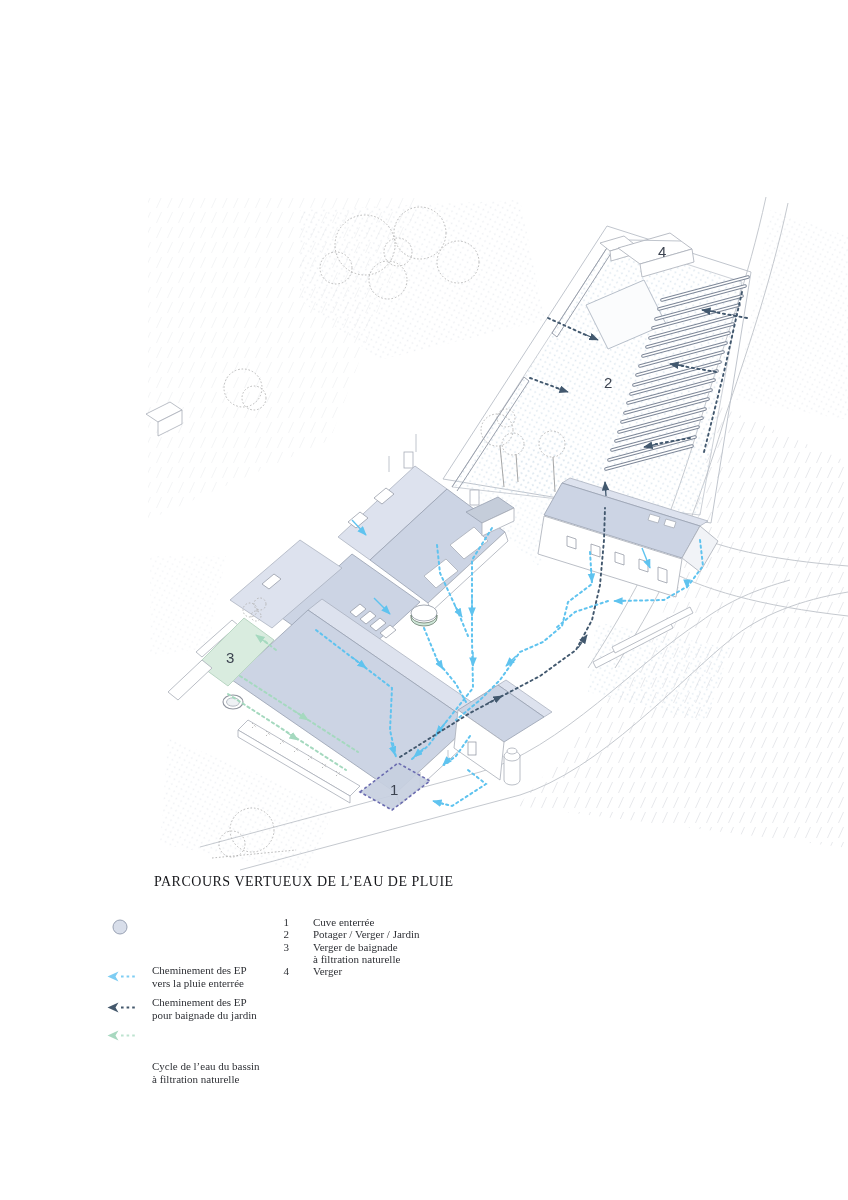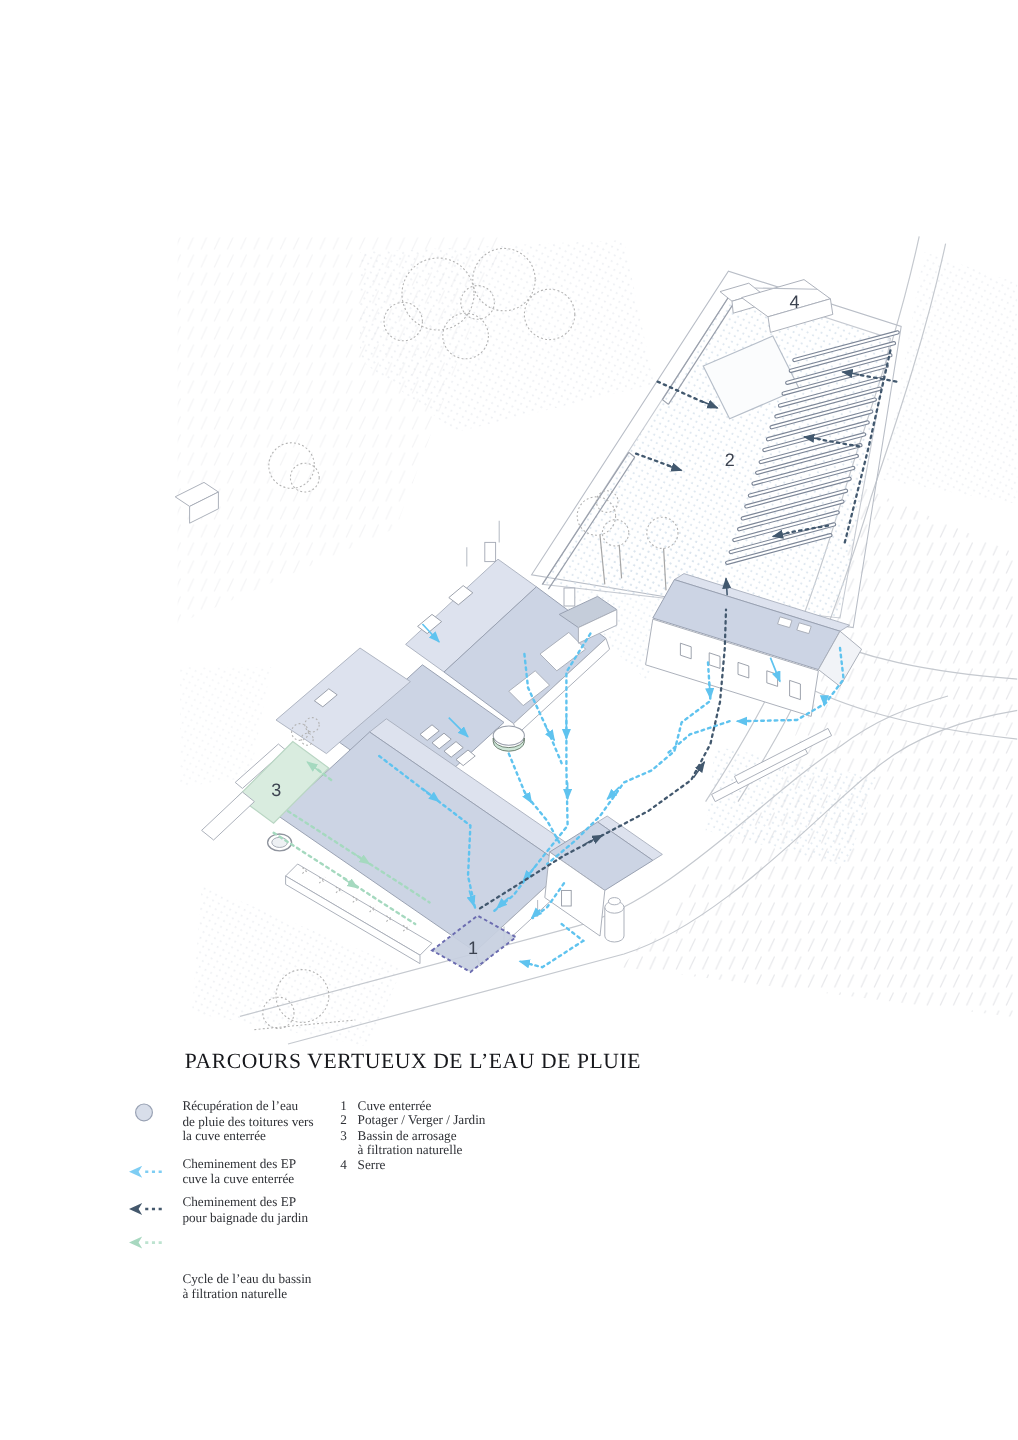--- a/index.html
+++ b/index.html
@@ -19,27 +19,27 @@
   .navyhead{fill:none;stroke:#42586e;stroke-width:1.3;}
   .green{fill:none;stroke:#a5d9bf;stroke-width:2;stroke-dasharray:2.4 3.4;stroke-linecap:round;}
   .greenhead{fill:none;stroke:#a5d9bf;stroke-width:1.3;}
   .tree{fill:none;stroke:#b2b2b2;stroke-width:.9;stroke-dasharray:1.6 1.9;}
   .trunk{fill:none;stroke:#a6a6a6;stroke-width:1;}
   .row-outer{stroke:#7d8798;stroke-width:3.6;stroke-linecap:round;}
   .row-inner{stroke:#ffffff;stroke-width:1.7;stroke-linecap:round;}
   .mark{font-family:"Liberation Sans",sans-serif;font-size:15px;fill:#3c4350;}
   .win{fill:#ffffff;stroke:#8b919d;stroke-width:.7;}
   
-  .title{position:absolute;left:154px;top:874px;font-size:18px;letter-spacing:.5px;color:#17181c;}
+  .title{position:absolute;left:154px;top:874px;font-size:14px;letter-spacing:.5px;color:#17181c;}
   .leg-text{position:absolute;left:152px;font-size:11px;line-height:12.6px;color:#2f3136;}
   .leg-sym{position:absolute;left:107px;}
   .leg-num{position:absolute;left:280px;top:916px;font-size:11px;line-height:12.3px;color:#2f3136;}
   .leg-num .row{display:flex;}
   .leg-num .n{width:9px;text-align:right;flex:0 0 9px;}
-  .leg-num .t{margin-left:9px;}
+  .leg-num .t{margin-left:24px;}
 </style>
 </head>
 <body>
 
 <div class="page">
 
 <svg width="848" height="1200" viewBox="0 0 848 1200">
   <defs>
     <pattern id="dots" width="5.4" height="5.4" patternUnits="userSpaceOnUse" patternTransform="rotate(28)">
       <circle cx="1.4" cy="1.4" r=".85" fill="#dde1e8"></circle>
@@ -313,35 +313,30 @@
   <text x="658" y="257" class="mark">4</text>
 </svg>
 
 <div class="title">PARCOURS VERTUEUX DE L’EAU DE PLUIE</div>
 
 <div class="leg-sym" style="top:919px;left:112px">
   <svg width="16" height="16">
         <circle cx="8" cy="8" r="7" fill="#d8deea" stroke="#99a2b4" stroke-width="1"></circle>
       </svg>
 </div>
-<div class="leg-text" style="top:916px">
-  <div>Récupération de l’eau</div>
-  <div>de pluie des toitures vers</div>
-  <div>la cuve enterrée</div>
-</div>
 
 <div class="leg-sym" style="top:971px">
   <svg width="29" height="11">
     <path d="M11.5,0.5 L0.5,5.5 L11.5,10.5 L8.5,5.5 Z" fill="#7ecdf3"></path>
     <line x1="14" y1="5.5" x2="28" y2="5.5" stroke="#7ecdf3" stroke-width="2.2" stroke-dasharray="2.6 3"></line>
   </svg>
 </div>
 <div class="leg-text" style="top:964px">
   <div>Cheminement des EP</div>
-  <div>cuve la cuve enterrée</div>
+  <div>vers la pluie enterrée</div>
 </div>
 
 <div class="leg-sym" style="top:1002px">
   <svg width="29" height="11">
     <path d="M11.5,0.5 L0.5,5.5 L11.5,10.5 L8.5,5.5 Z" fill="#44586c"></path>
     <line x1="14" y1="5.5" x2="28" y2="5.5" stroke="#44586c" stroke-width="2.2" stroke-dasharray="2.6 3"></line>
   </svg>
 </div>
 <div class="leg-text" style="top:996px">
   <div>Cheminement des EP</div>
@@ -363,25 +358,25 @@
   <div class="row">
     <span class="n">1</span>
     <span class="t">Cuve enterrée</span>
   </div>
   <div class="row">
     <span class="n">2</span>
     <span class="t">Potager / Verger / Jardin</span>
   </div>
   <div class="row">
     <span class="n">3</span>
-    <span class="t">Bassin de arrosage</span>
+    <span class="t">Verger de baignade</span>
   </div>
   <div class="row">
     <span class="n"></span>
     <span class="t">à filtration naturelle</span>
   </div>
   <div class="row">
     <span class="n">4</span>
-    <span class="t">Serre</span>
+    <span class="t">Verger</span>
   </div>
 </div>
 
 </div>
 
 </body></html>

